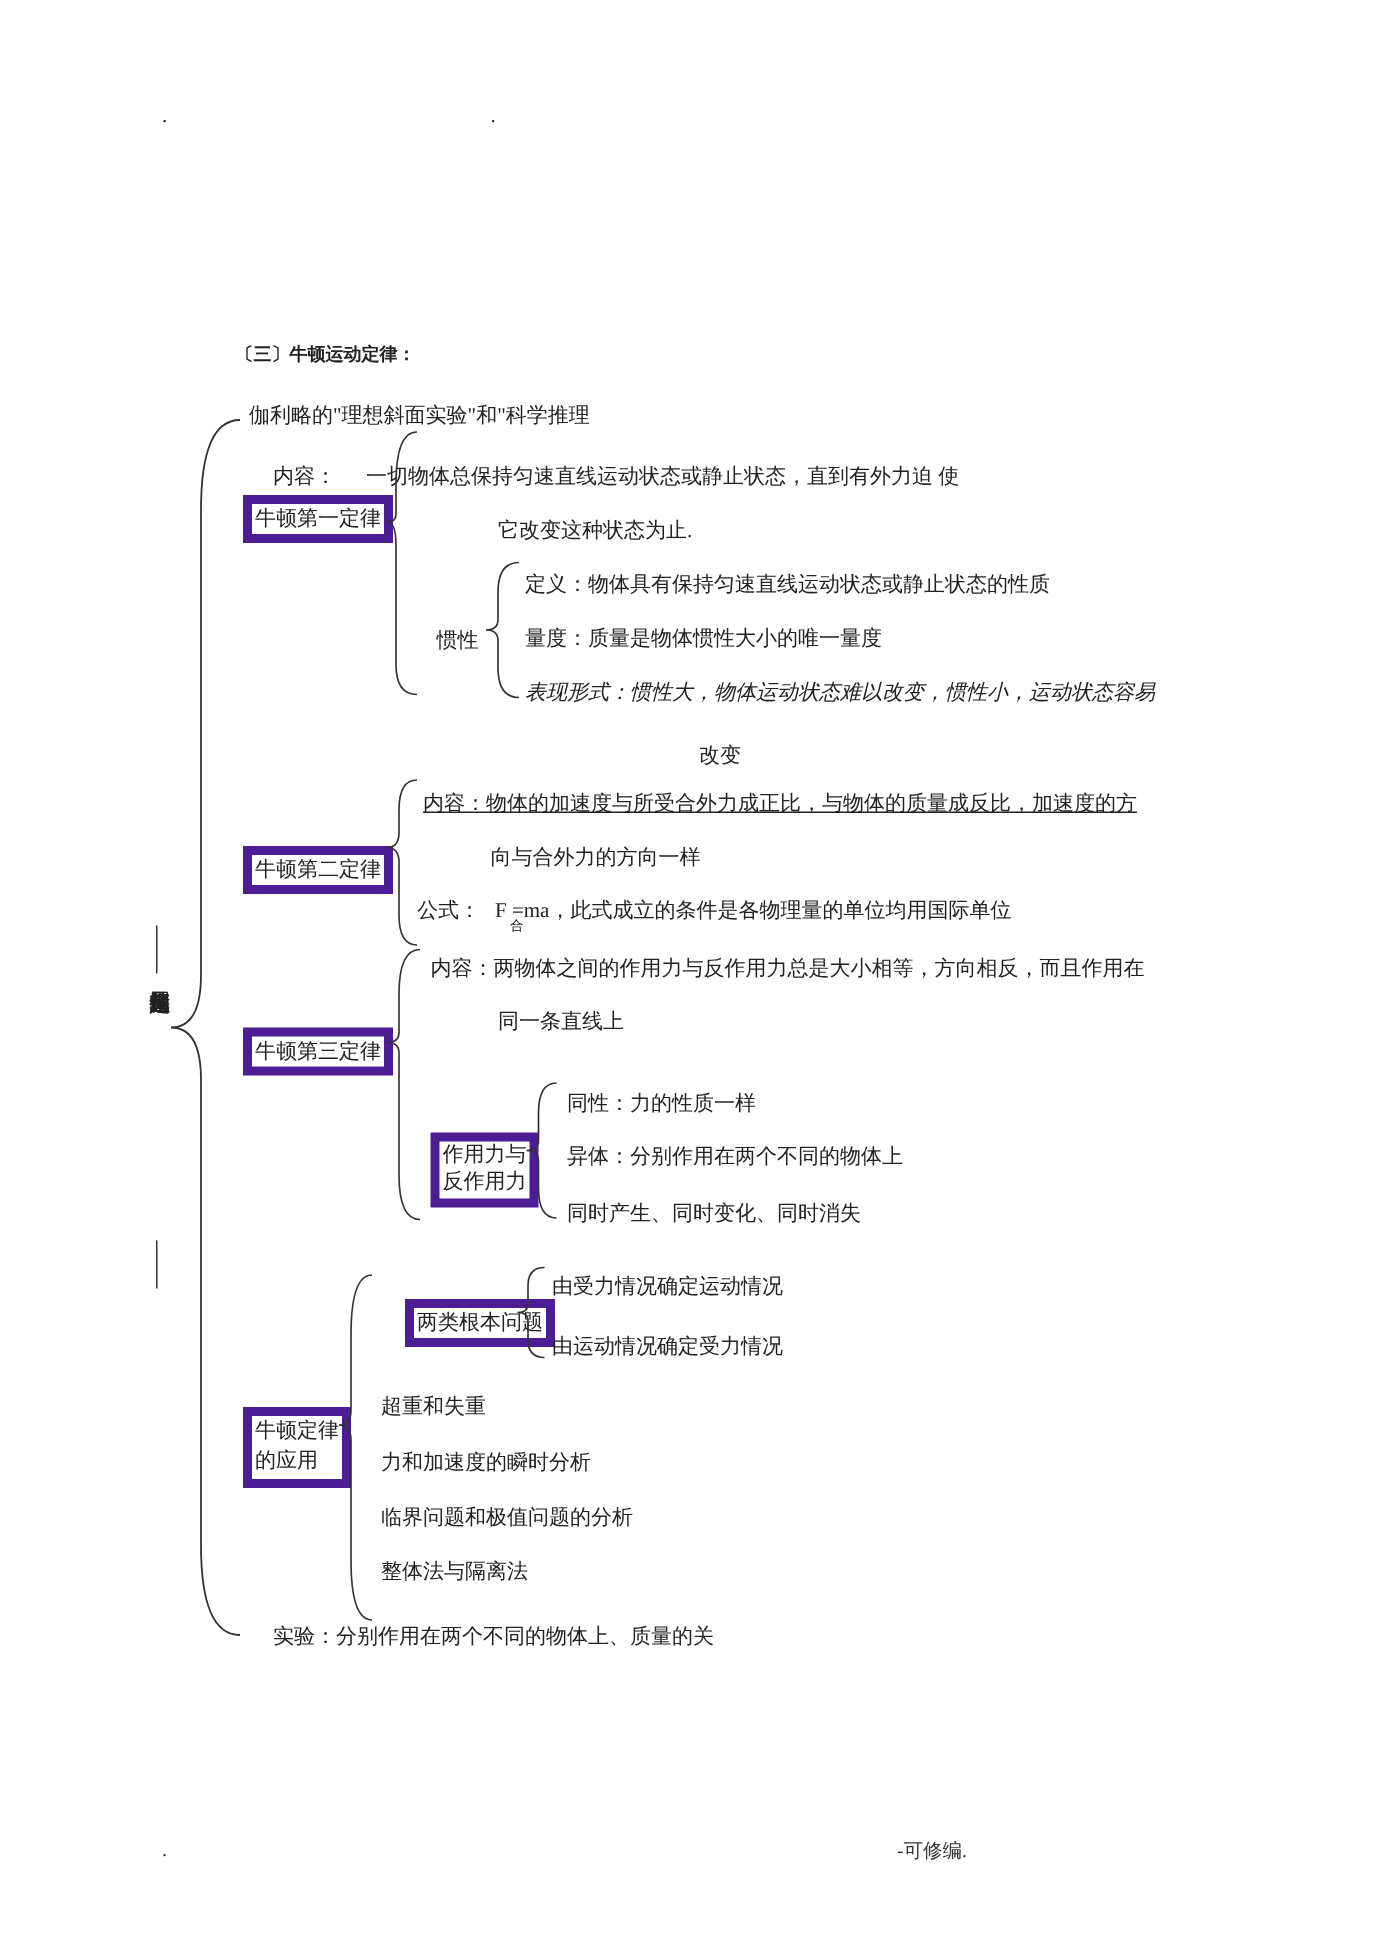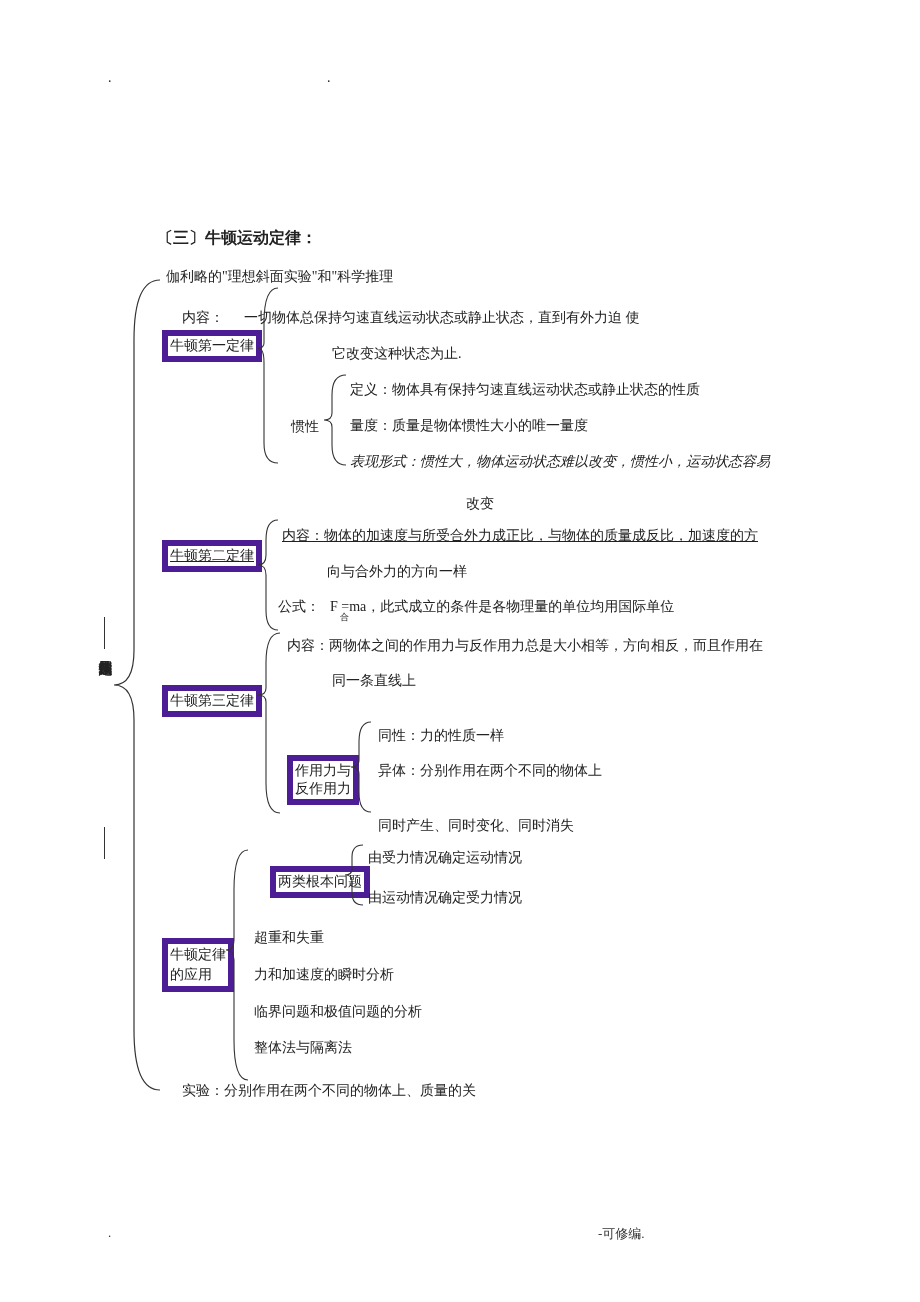--- a/index.html
+++ b/index.html
@@ -16,21 +16,21 @@
     width: 920px;
     height: 1302px;
   }
   .dot {
     position: absolute;
     font-size: 14px;
   }
   .title {
     position: absolute;
     font-weight: bold;
-    font-size: 16px;
+    font-size: 12px;
   }
   .txt {
     position: absolute;
     white-space: nowrap;
   }
   .box {
     position: absolute;
     border: 6px solid #4c1d95;
     padding: 1px 2px;
     background: #fff;
@@ -89,21 +89,21 @@
 
   <div class="txt" style="left:291px; top:418px;">惯性</div>
   <svg class="brace" style="left:324px; top:375px;" width="22" height="90">
     <path d="M22 0 Q8 0 8 20 L8 38 Q8 45 0 45 Q8 45 8 52 L8 70 Q8 90 22 90" stroke="#333" fill="none" stroke-width="1.1"></path>
   </svg>
   <div class="txt" style="left:350px; top:381px;">定义：物体具有保持匀速直线运动状态或静止状态的性质</div>
   <div class="txt" style="left:350px; top:417px;">量度：质量是物体惯性大小的唯一量度</div>
   <div class="txt" style="left:350px; top:453px;font-style:italic;">表现形式：惯性大，物体运动状态难以改变，惯性小，运动状态容易</div>
   <div class="txt" style="left:466px; top:495px;">改变</div>
 
-  <div class="box" style="left:162px; top:540px;text-decoration:underline;">
+  <div class="box" style="left:162px; top:564px;">
     <span>牛顿第二定律</span>
   </div>
   <svg class="brace" style="left:258px; top:520px;" width="20" height="110">
     <path d="M20 0 Q8 0 8 20 L8 35 Q8 45 0 45 Q8 45 8 55 L8 90 Q8 110 20 110" stroke="#333" fill="none" stroke-width="1.1"></path>
   </svg>
   <div class="txt" style="left:282px; top:527px;text-decoration:underline;">
     <span>内容：</span><span>物体的加速度与所受合外力成正比，与物体的质量成反比，加速度的方</span>
   </div>
   <div class="txt" style="left:327px; top:563px;">向与合外力的方向一样</div>
   <div class="txt" style="left:278px; top:598px;">公式：</div>
@@ -125,21 +125,21 @@
 
   <div class="box" style="left:287px; top:755px; line-height:18px; text-align:left;">
     <span>作用力与</span><br>
     <span>反作用力</span>
   </div>
   <svg class="brace" style="left:351px; top:722px;" width="20" height="90">
     <path d="M20 0 Q8 0 8 20 L8 38 Q8 45 0 45 Q8 45 8 52 L8 70 Q8 90 20 90" stroke="#333" fill="none" stroke-width="1.1"></path>
   </svg>
   <div class="txt" style="left:378px; top:727px;">同性：力的性质一样</div>
   <div class="txt" style="left:378px; top:762px;">异体：分别作用在两个不同的物体上</div>
-  <div class="txt" style="left:378px; top:800px;margin-top:17px;">同时产生、同时变化、同时消失</div>
+  <div class="txt" style="left:378px; top:800px;">同时产生、同时变化、同时消失</div>
 
   <div class="box" style="left:162px; top:938px; line-height:20px;">
     <span>牛顿定律</span><br>
     <span>的应用</span>
   </div>
   <svg class="brace" style="left:226px; top:850px;" width="22" height="230">
     <path d="M22 0 Q8 0 8 40 L8 90 Q8 100 0 100 Q8 100 8 110 L8 190 Q8 230 22 230" stroke="#333" fill="none" stroke-width="1.1"></path>
   </svg>
 
   <div class="box" style="left:254px; top:866px;margin-left:16px;">

